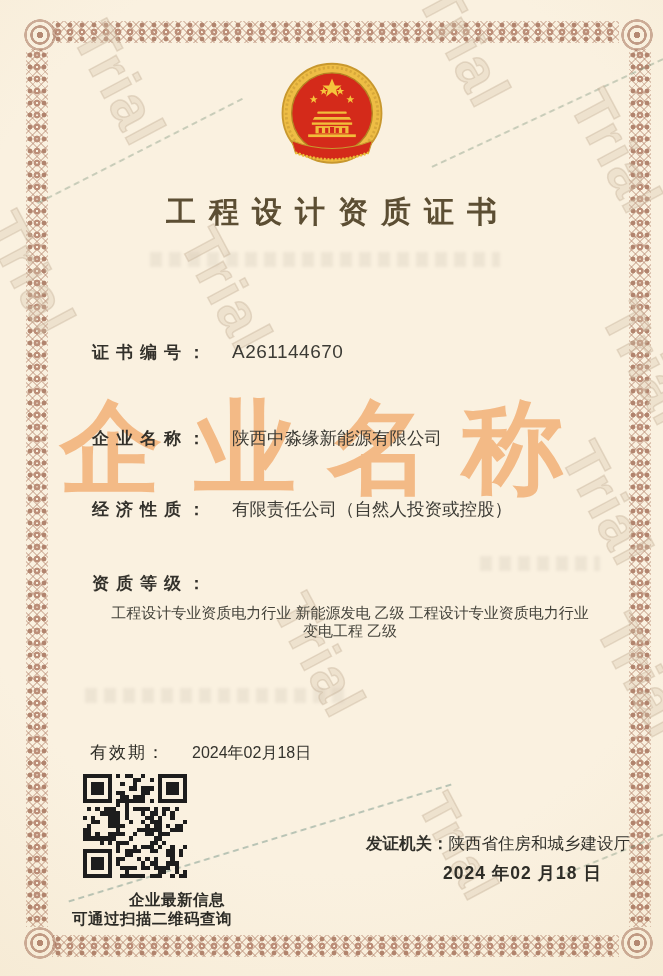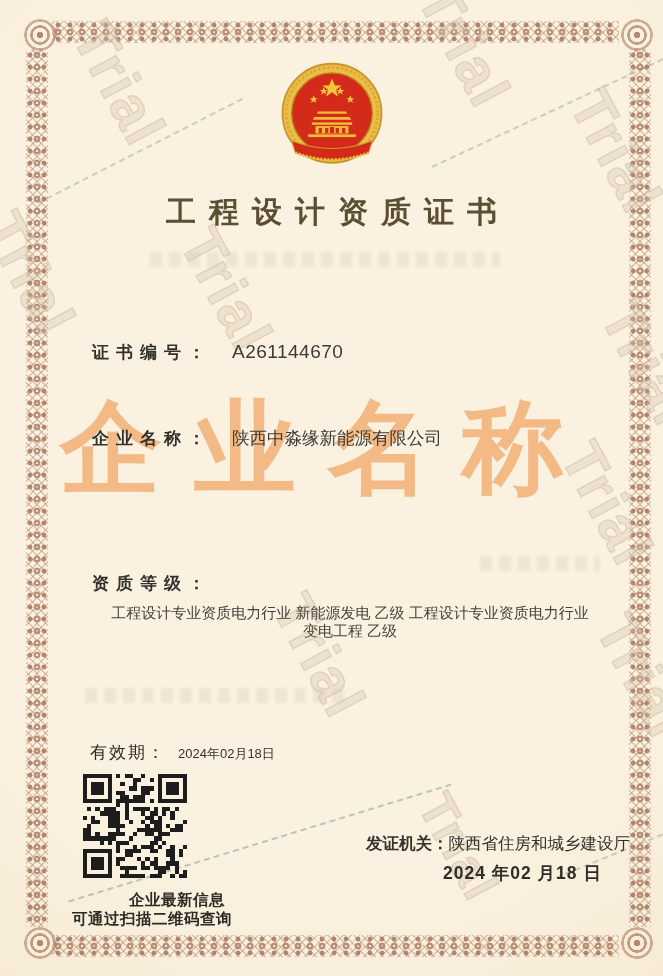--- a/index.html
+++ b/index.html
@@ -63,21 +63,21 @@
   .lbl{font-size:17px;font-weight:bold;letter-spacing:7px;color:#33312b;}
   .val{font-size:17.5px;color:#3c3b35;margin-left:20px;}
   .r-cert{left:92px;top:341px;}  .r-cert .val{font-size:19px;letter-spacing:.5px;}
   .r-comp{left:92px;top:426px;}
   .r-econ{left:92px;top:497px;}
   .r-grade{left:92px;top:572px;}
   .grade-lines{position:absolute;left:110px;top:604px;width:480px;text-align:center;
     font-size:15px;line-height:18px;color:#45443c;}
   .r-valid{left:90px;top:741px;}
   .r-valid .lbl2{font-size:17px;font-weight:normal;letter-spacing:2px;color:#2e2d27;}
-  .r-valid .val2{font-size:13px;margin-left:12px;color:#34332d;}
+  .r-valid .val2{font-size:16px;margin-left:26px;color:#34332d;}
   .r-down{left:308px;top:788px;font-size:16.5px;font-weight:600;color:#35342c;}
   .r-issuer{left:366px;top:833px;font-size:16.5px;color:#32312b;}
   .r-issuer .ilbl{font-weight:bold;}
   .r-date{left:443px;top:861px;font-size:17.5px;font-weight:600;letter-spacing:1px;color:#2e2d27;}
   .qr{position:absolute;left:83px;top:772px;width:104px;height:108px;}
   .qrcap{position:absolute;text-align:right;font-weight:bold;color:#2c2b26;
     font-size:15.5px;letter-spacing:.5px;}
   .cap1{left:75px;top:890px;width:150px;}
   .cap2{left:36px;top:909px;width:196px;}
 </style>
@@ -152,20 +152,23 @@
     <div class="title">工程设计资质证书</div>
 
     <div class="row r-cert">
       <span class="lbl">证书编号：</span><span class="val">A261144670</span>
     </div>
 
     <div class="row r-comp">
       <span class="lbl">企业名称：</span><span class="val">陕西中淼缘新能源有限公司</span>
     </div>
 
+    <div class="row r-econ">
+      <span class="lbl">经济性质：</span><span class="val">有限责任公司（自然人投资或控股）</span>
+    </div>
 
     <div class="row r-grade">
       <span class="lbl">资质等级：</span>
     </div>
     <div class="grade-lines">
       <div>工程设计专业资质电力行业 新能源发电 乙级 工程设计专业资质电力行业 变电工程 乙级</div>
     </div>
 
     <div class="row r-valid">
       <span class="lbl2">有效期：</span><span class="val2">2024年02月18日</span>

